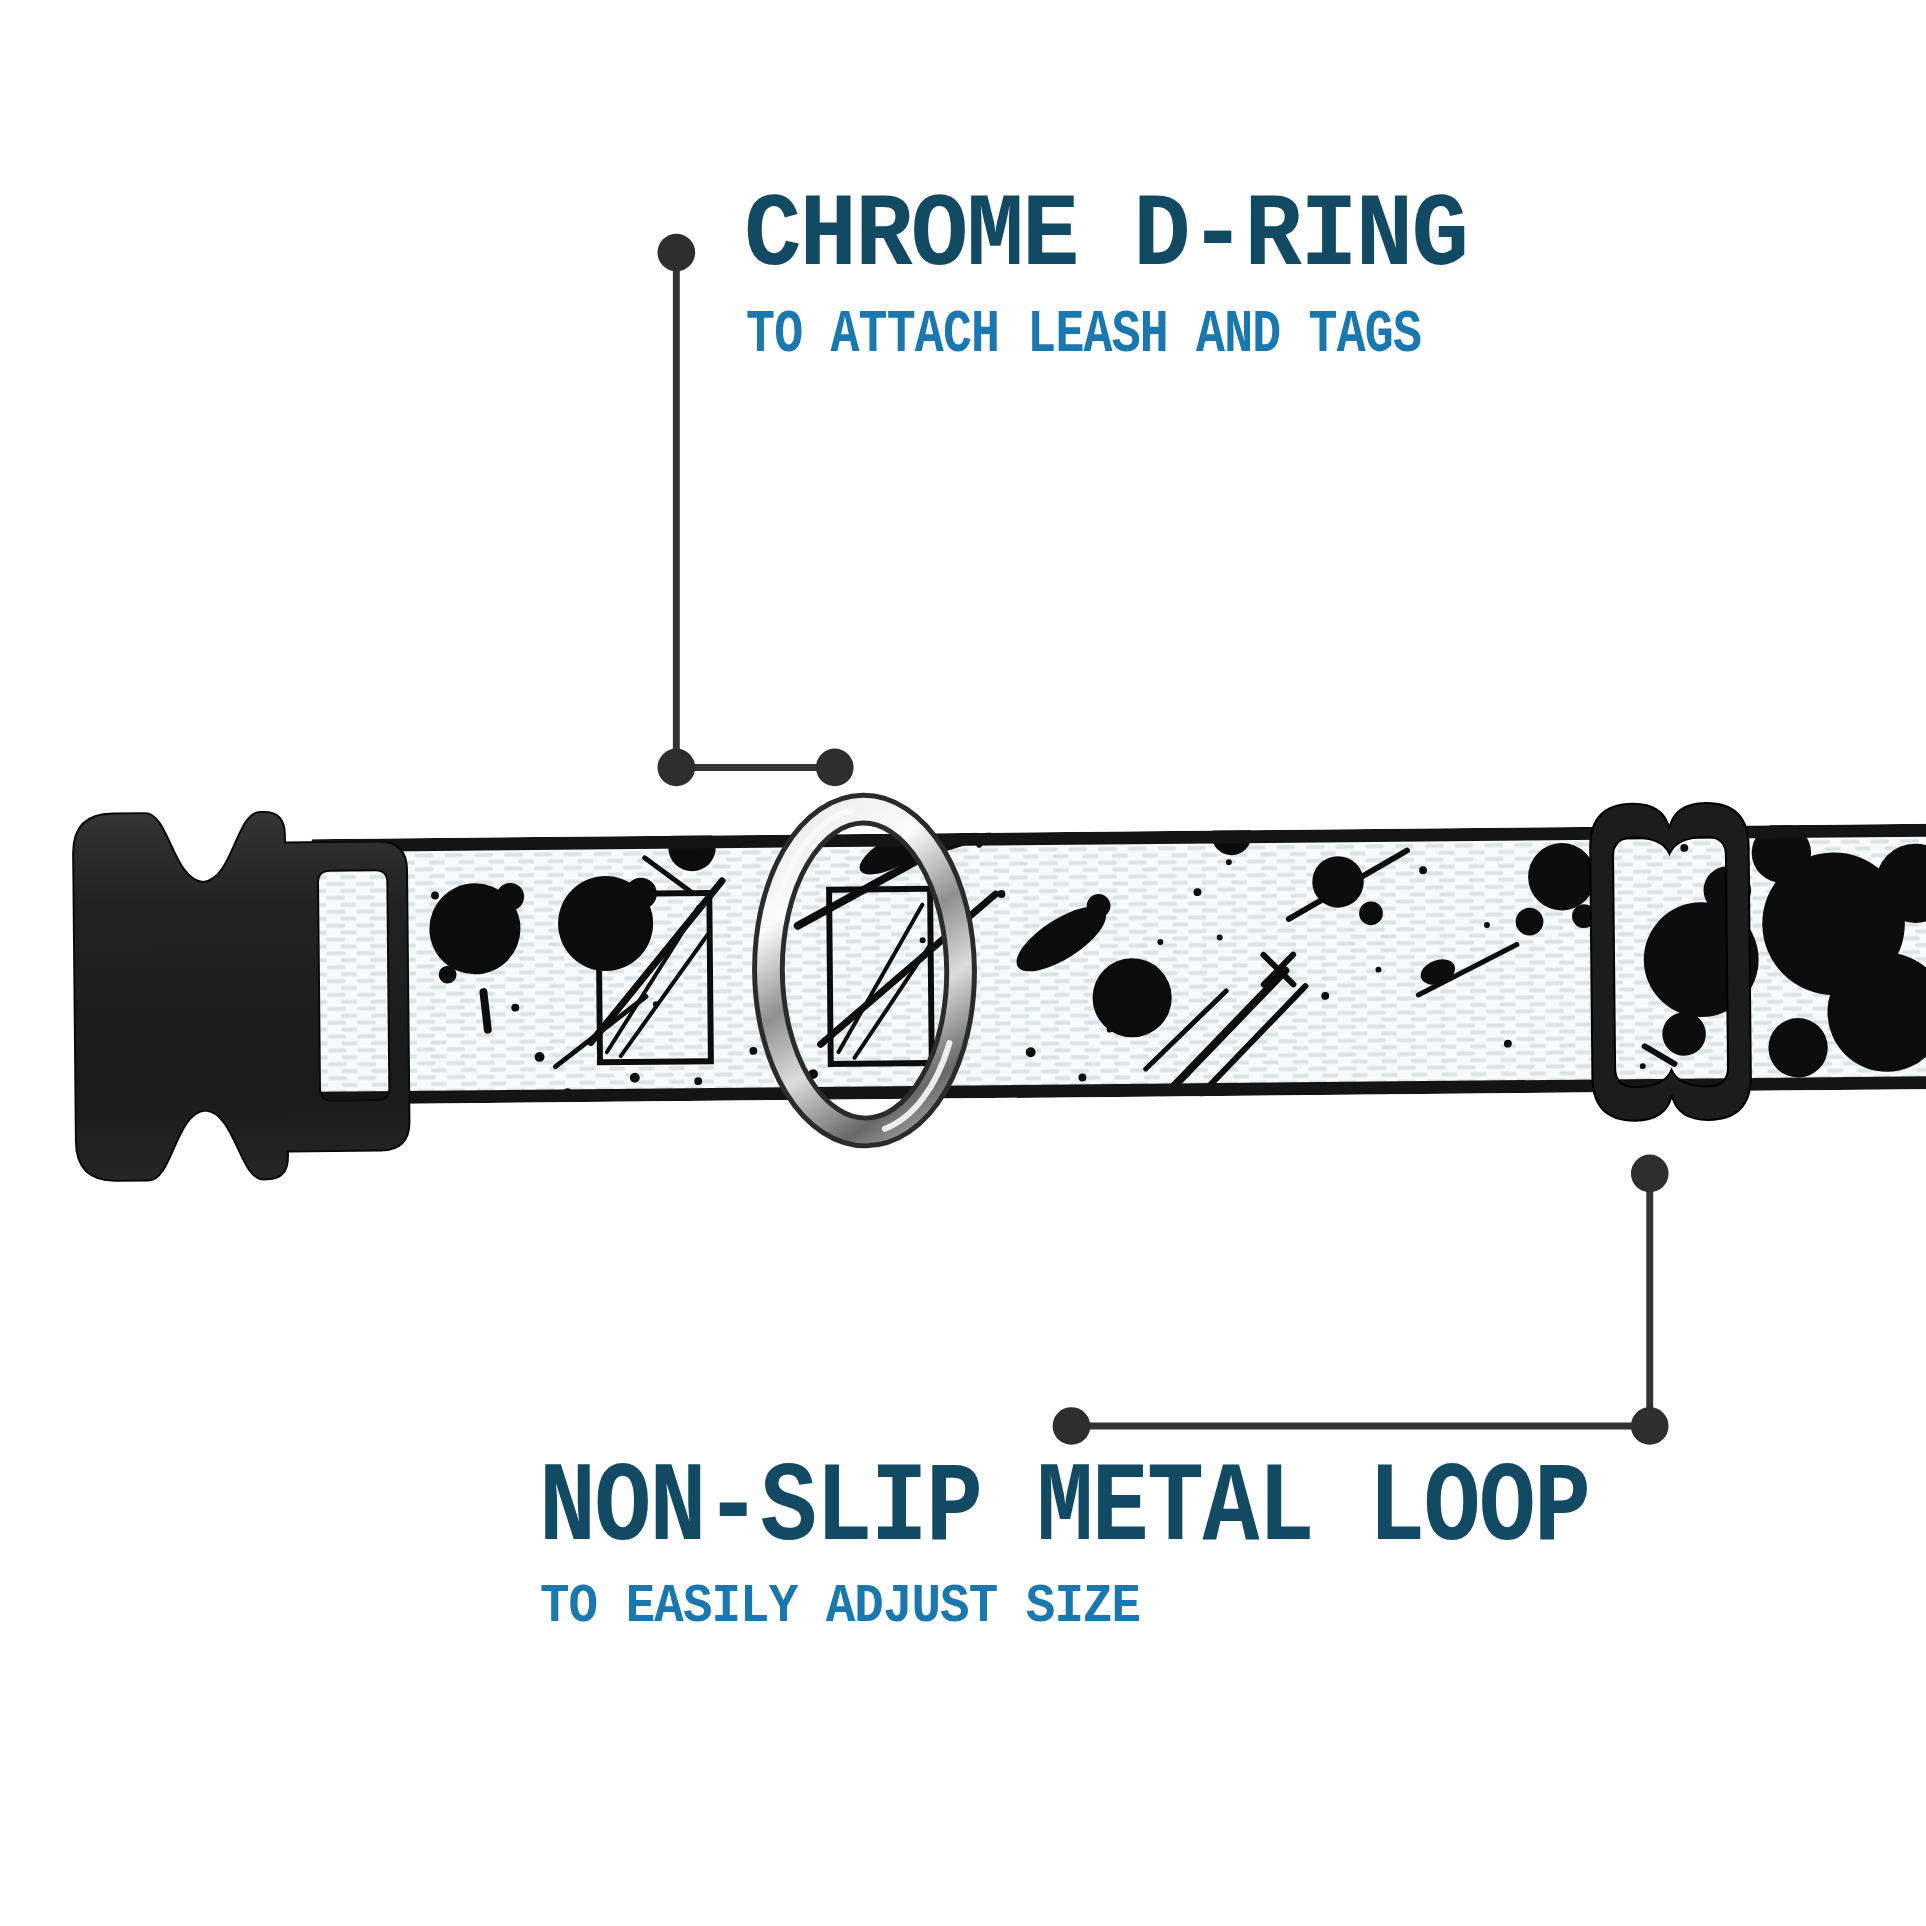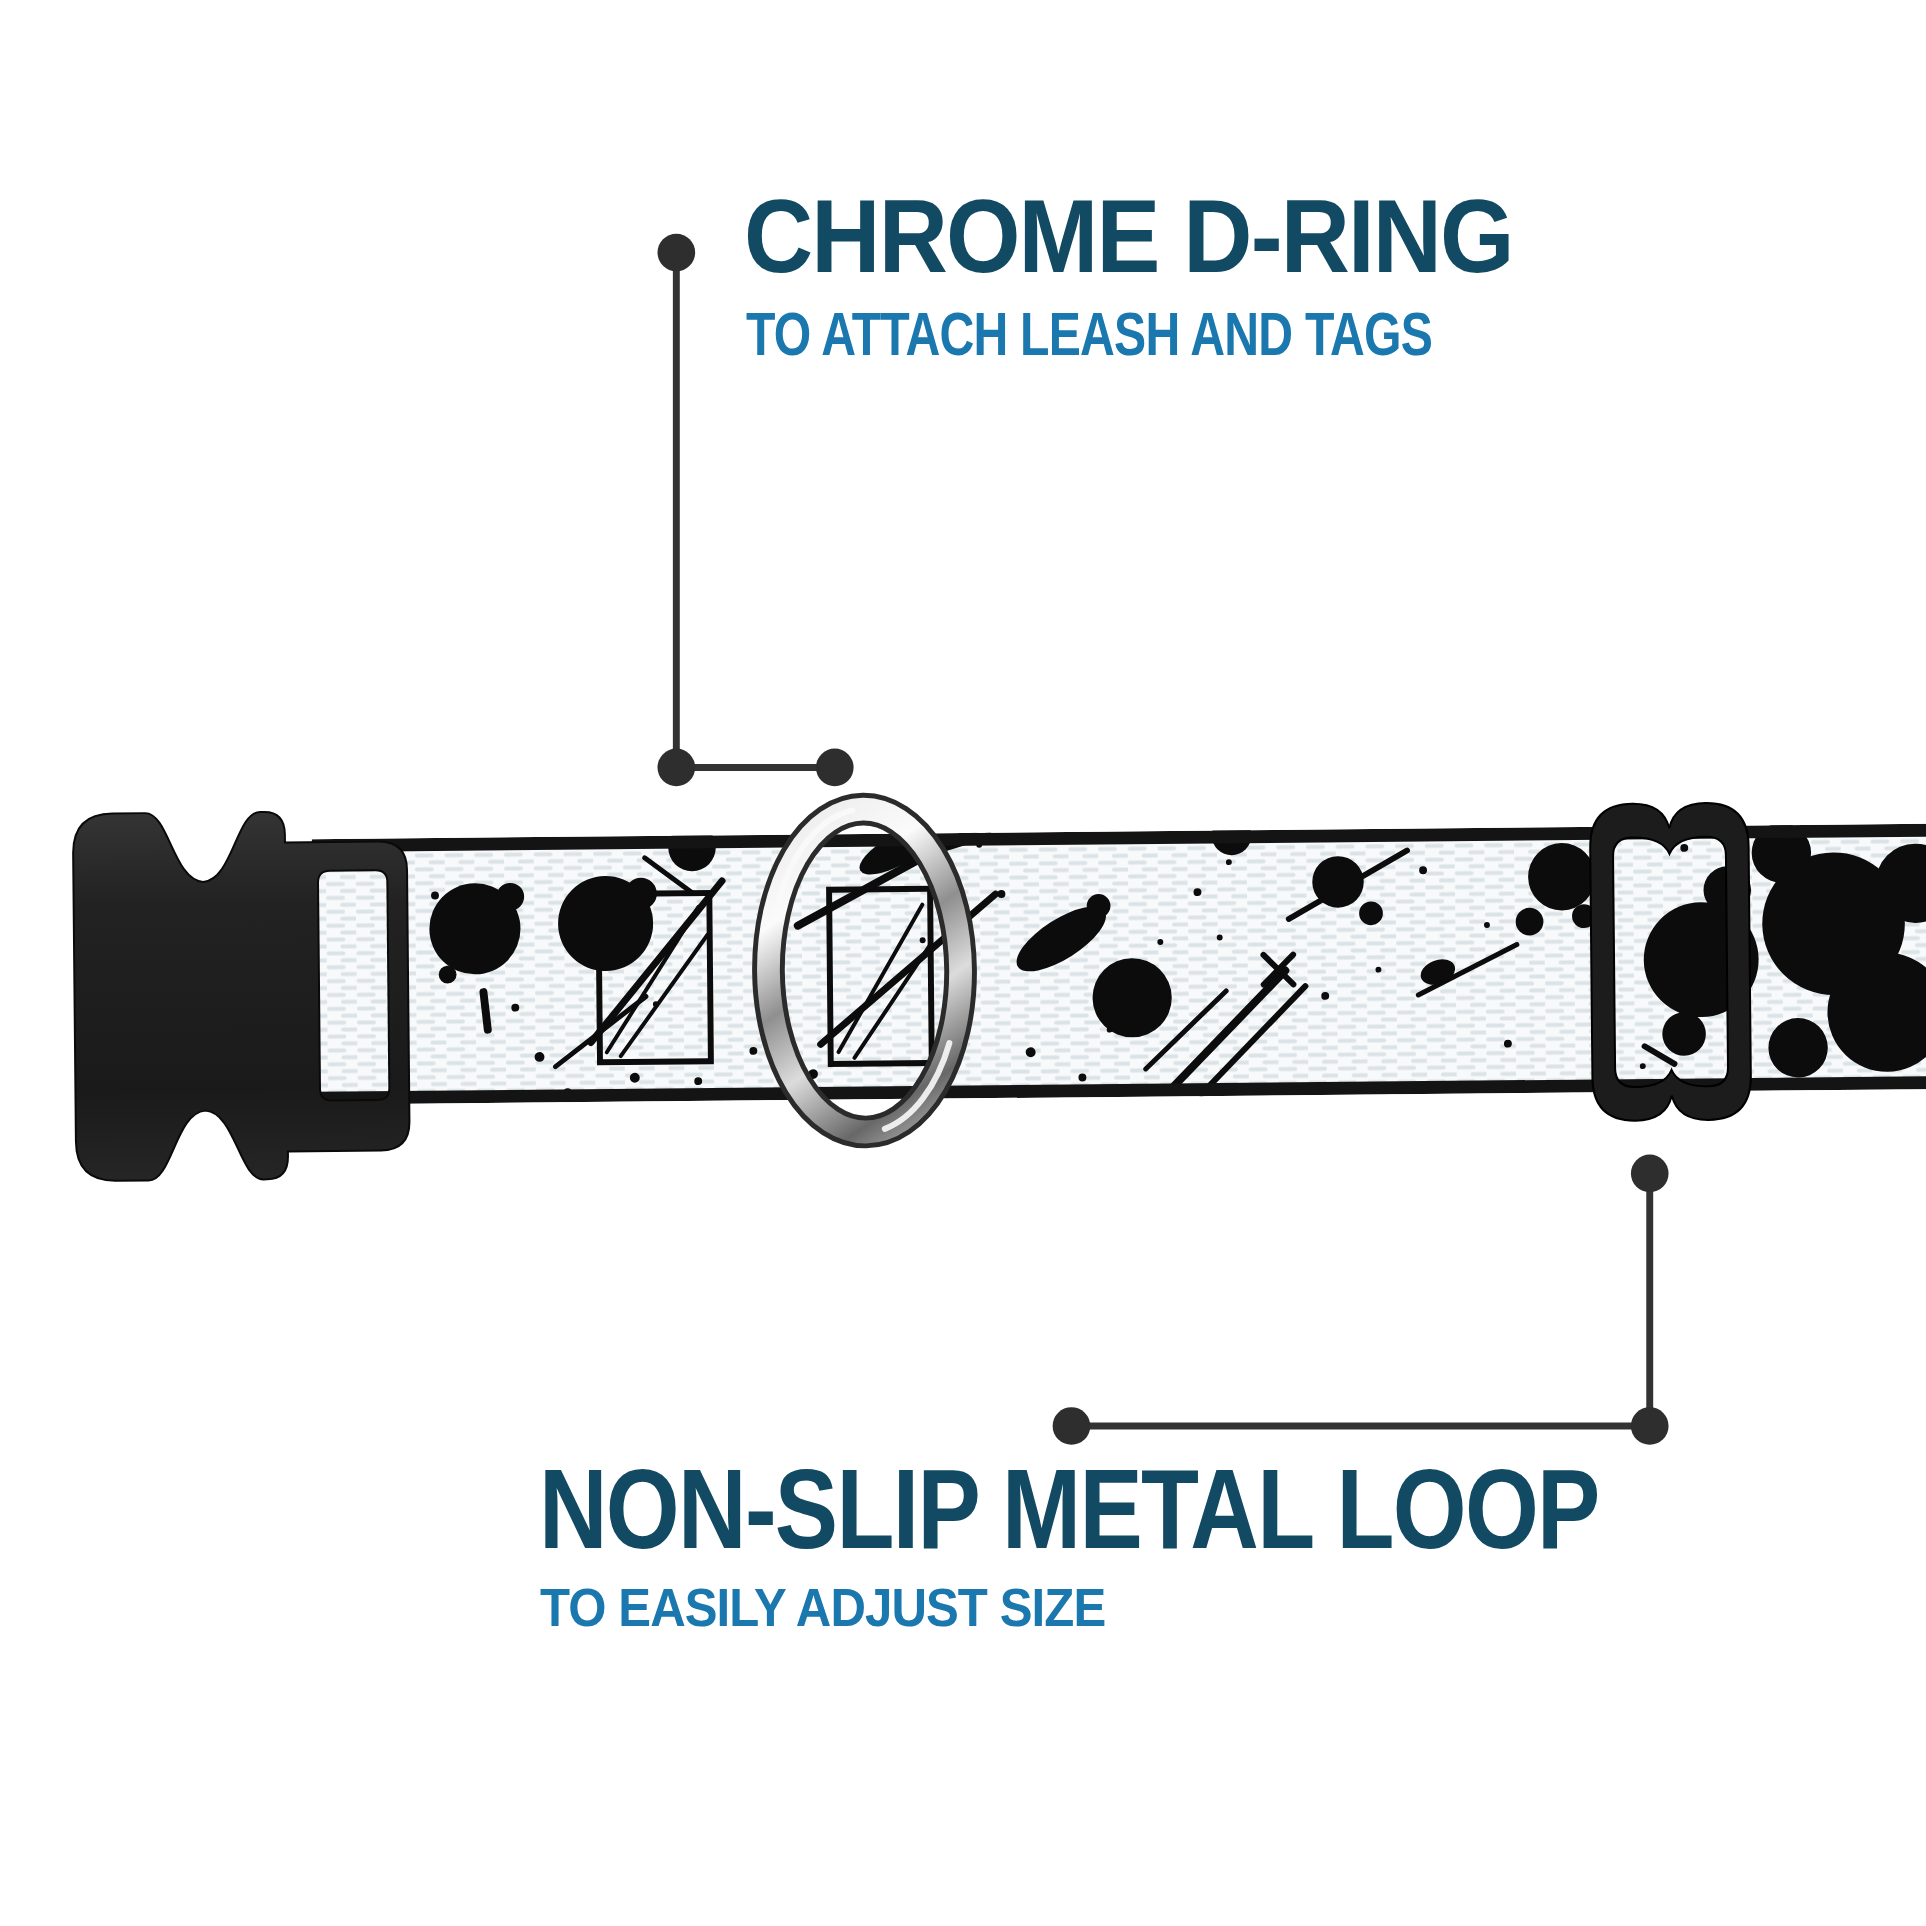--- a/index.html
+++ b/index.html
@@ -1,19 +1,19 @@
 <!DOCTYPE html>
 <html style="--page_bg: #ffffff; --heading: #134a63; --subheading: #1a78af; --connector_line: #333333; --connector_dot: #2e2e2e; --splatter_black: #0c0c0c; --webbing_white: #f7f9fa; --webbing_weave: #dce3e7; --strap_edge: #141414; --buckle_dark: #1b1b1b; --buckle_light: #303030; --chrome_light: #f6f6f6; --chrome_mid: #9a9a9a; --chrome_dark: #5e5e5e; --loop_black: #1c1c1c;"><head>
 <meta charset="utf-8">
 <style>
   html,body{margin:0;padding:0;background:#fff;}
   .canvas{
     position:relative;width:1927px;height:1927px;overflow:hidden;
     background:var(--page_bg,#ffffff);
-    font-family:Liberation Sans, sans-serif;
+    font-family:Liberation Mono, monospace;
   }
   svg.layer{position:absolute;left:0;top:0;}
 
   
   .heading{
     position:absolute;font-weight:700;line-height:1;white-space:nowrap;
     color:var(--heading,#134a63);transform-origin:left top;letter-spacing:-2px;
   }
   .subheading{
     position:absolute;font-weight:700;line-height:1;white-space:nowrap;

